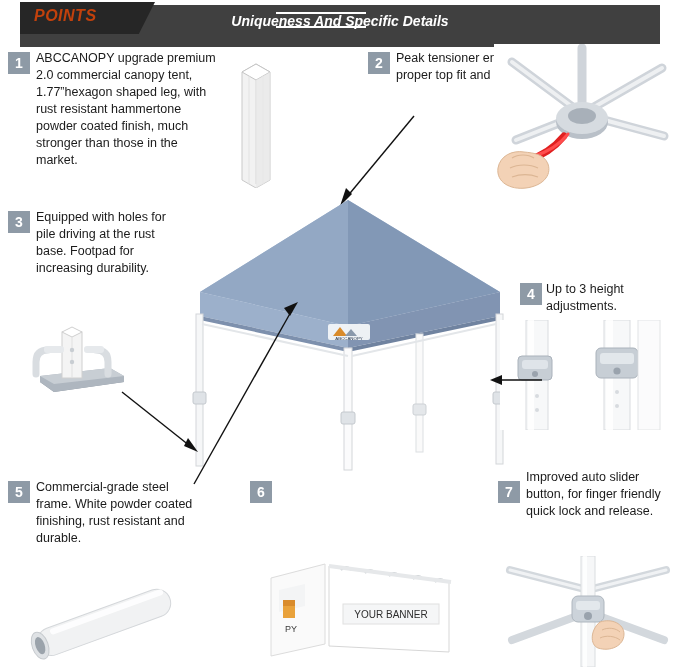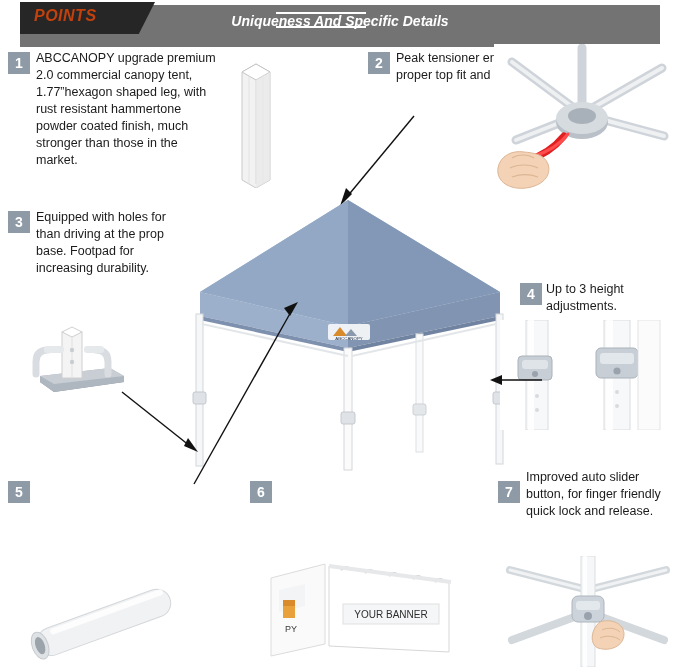--- a/index.html
+++ b/index.html
@@ -12,21 +12,21 @@
     position:relative;
   }
   .page{position:relative;width:679px;height:667px;}
 
   
   .header{
     position:absolute;left:0;top:0;width:679px;height:36px;
   }
   .header-bar{
     position:absolute;left:20px;top:5px;width:640px;height:42px;
-    background:#737373;
+    background:#404040;
     clip-path:polygon(0 0,100% 0,100% 100%,0 100%);
   }
   .header-tab{
     position:absolute;left:20px;top:2px;width:135px;height:32px;
     background:#262626;
     clip-path:polygon(0 0, 100% 0, 88% 100%, 0 100%);
   }
   .header-title{
     position:absolute;left:34px;top:7px;
     color:#c2410c;font-size:16px;font-weight:bold;font-style:italic;
@@ -108,26 +108,27 @@
     <div class="header-title">POINTS</div>
   </div>
 
   <div class="num" id="n1">1</div>
   <div class="txt" id="t1">ABCCANOPY upgrade premium 2.0 commercial canopy tent, 1.77”hexagon shaped leg, with rust resistant hammertone powder coated finish, much stronger than those in the market.</div>
 
   <div class="num" id="n2">2</div>
   <div class="txt" id="t2">Peak tensioner ensures proper top fit and form.</div>
 
   <div class="num" id="n3">3</div>
-  <div class="txt" id="t3">Equipped with holes for than driving at the prop base. Footpad for increasing durability.</div>
+  <div class="txt" id="t3">Equipped with holes for pile driving at the rust base. Footpad for increasing durability.</div>
 
   <div class="num" id="n4">4</div>
   <div class="txt" id="t4">Up to 3 height adjustments.</div>
 
   <div class="num" id="n5">5</div>
+  <div class="txt" id="t5">Commercial-grade steel frame. White powder coated finishing, rust resistant and durable.</div>
 
   <div class="num" id="n6">6</div>
 
   <div class="num" id="n7">7</div>
   <div class="txt" id="t7">Improved auto slider button, for finger friendly quick lock and release.</div>
 
   <div class="tube1">
     <svg width="40" height="130" viewBox="0 0 40 130">
       <polygon points="6,14 20,6 34,14 34,122 20,130 6,122" fill="#f2f2f2" stroke="#c9c9c9" stroke-width="1"></polygon>
       <polygon points="6,14 20,6 34,14 20,22" fill="#ffffff" stroke="#c4c4c4" stroke-width="1"></polygon>

